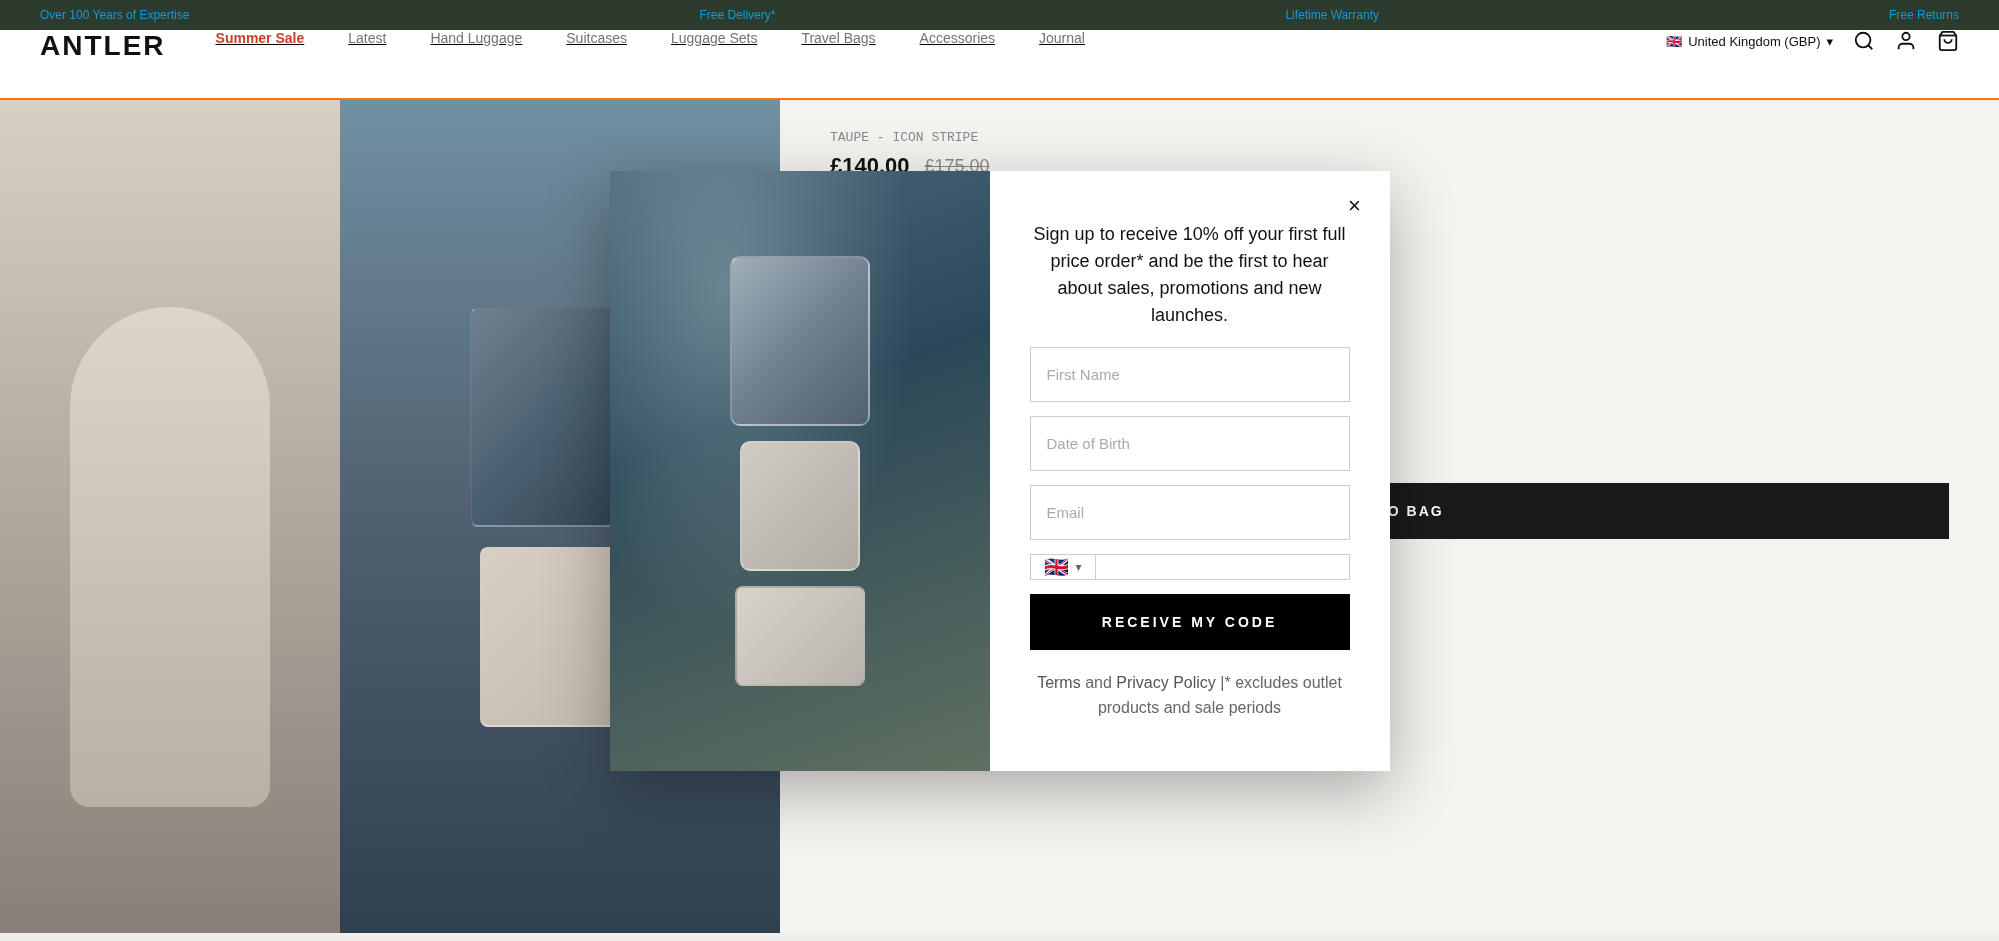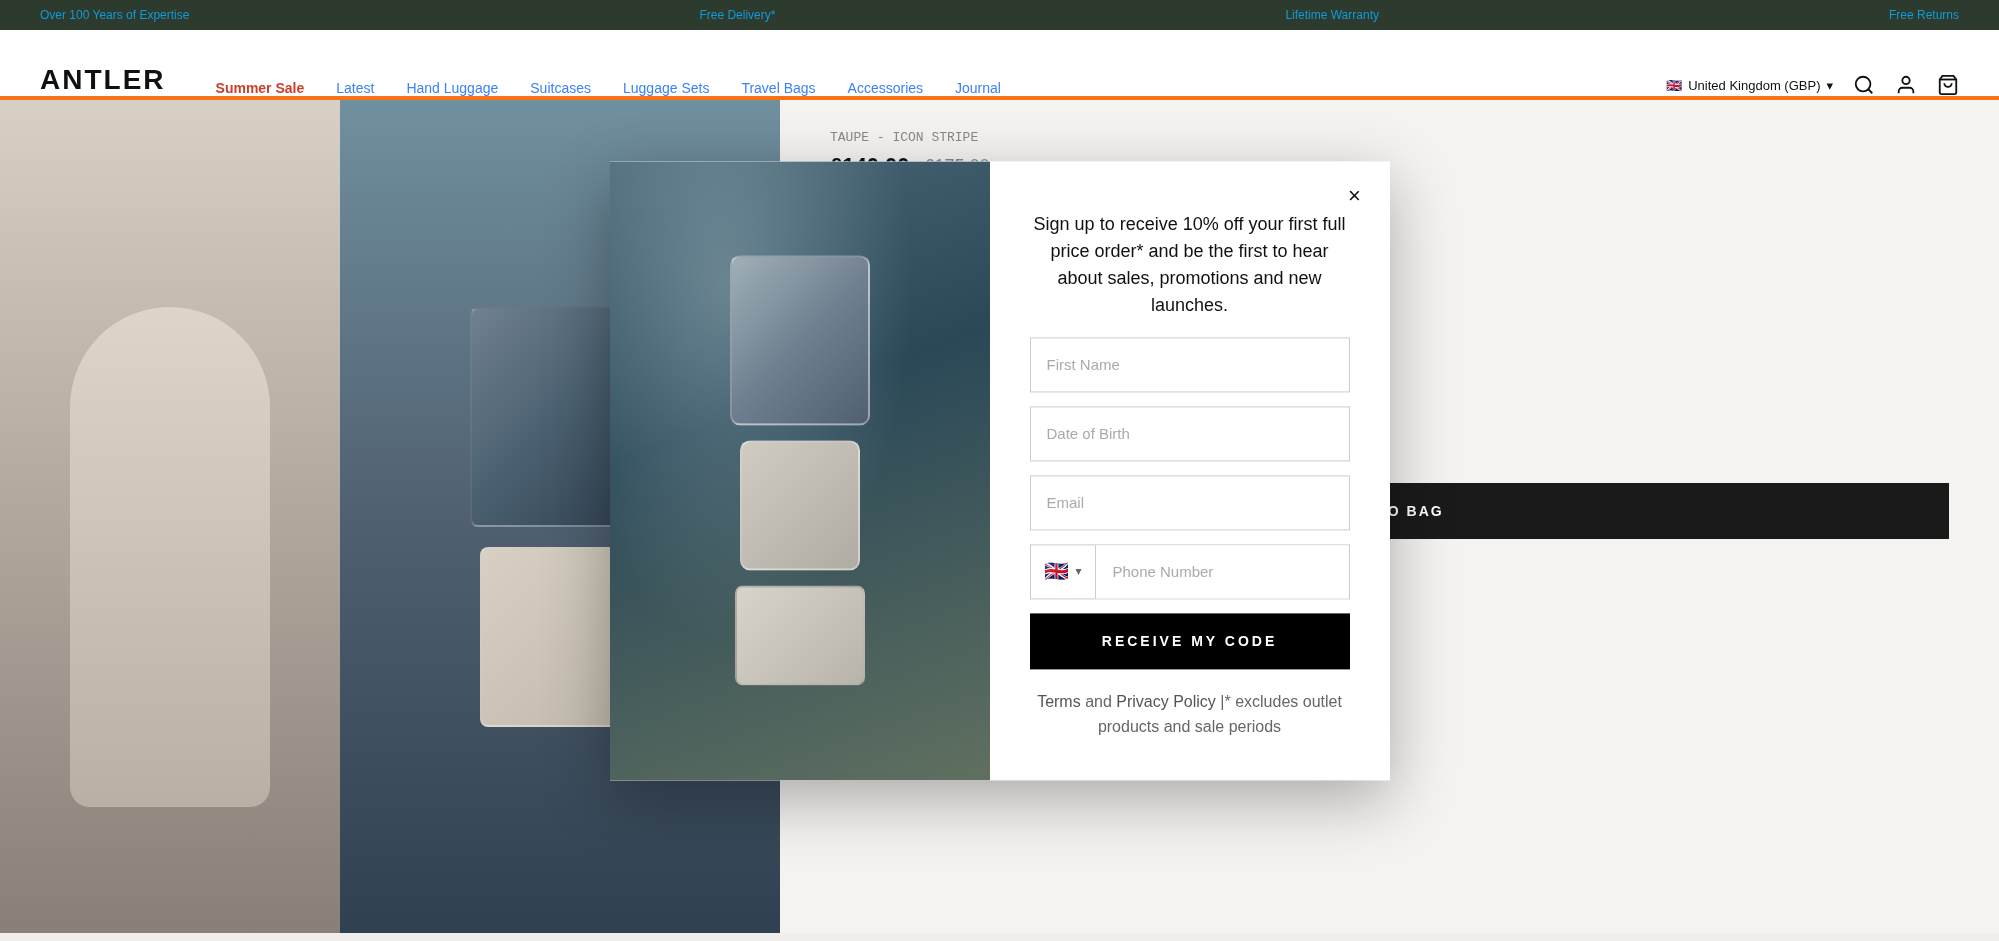--- a/index.html
+++ b/index.html
@@ -14,41 +14,42 @@
       align-items: center;
       padding: 8px 40px;
       font-size: 12px;
     }
     .top-banner span { opacity: 0.9; }
 
     
     .header {
       background: #fff;
       display: flex;
-      align-items: flex-end;
+      align-items: flex-start;
       padding: 0 40px;
       height: 70px;
-      border-bottom: 4px solid #f97316;
+      border-bottom: 2px solid #f97316;
     }
     .logo {
       font-size: 28px;
       font-weight: 900;
       letter-spacing: 2px;
       color: #111;
       margin-right: 50px;
     }
     .nav {
       display: flex;
       align-items: center;
-      gap: 32px;
+      gap: 44px;
       flex: 1;
+      text-decoration: underline;
     }
     .nav-item {
       font-size: 14px;
-      color: #3b82f6;
+      color: #737373;
       cursor: pointer;
       text-decoration: none;
     }
     .nav-item.sale { color: #c8402a; font-weight: 600; }
     .header-right {
       display: flex;
       align-items: center;
       gap: 20px;
     }
     .flag-region {
@@ -416,21 +417,20 @@
       <button class="modal-close">×</button>
       <p class="modal-headline">Sign up to receive 10% off your first full price order* and be the first to hear about sales, promotions and new launches.</p>
       <input class="form-field" type="text" placeholder="First Name" style="">
       <input class="form-field" type="text" placeholder="Date of Birth" style="">
       <input class="form-field" type="email" placeholder="Email" style="">
       <div class="phone-field-wrapper">
         <div class="phone-country">
           <span class="flag-emoji">🇬🇧</span>
           <span class="chevron-down">▾</span>
         </div>
-        <input class="phone-input" type="tel" placeholder="Phone Number" style="">
       </div>
       <button class="submit-btn">RECEIVE MY CODE</button>
       <div class="modal-footer">
         <a>Terms</a><span> and </span><a>Privacy Policy</a><span> |* excludes outlet products and sale periods</span>
       </div>
     </div>
   </div>
 
 </div>
 

